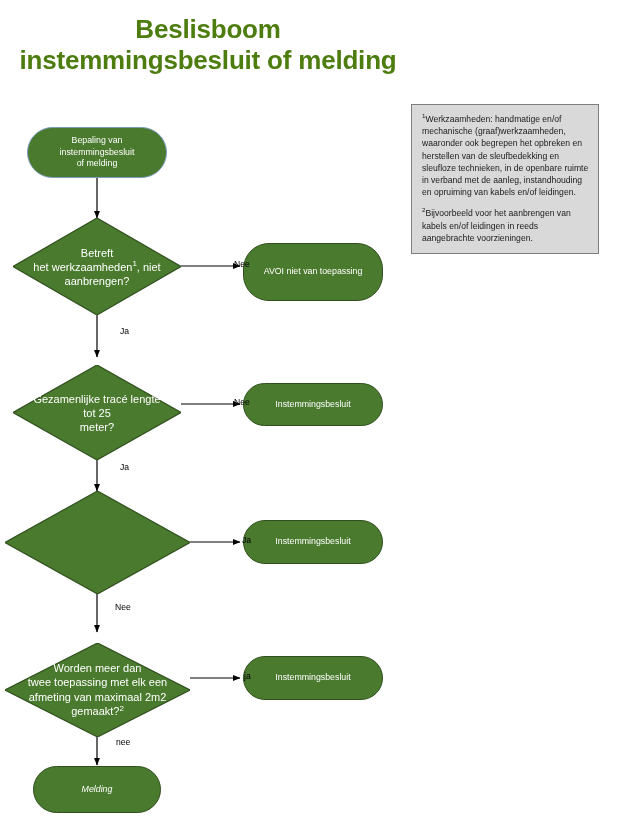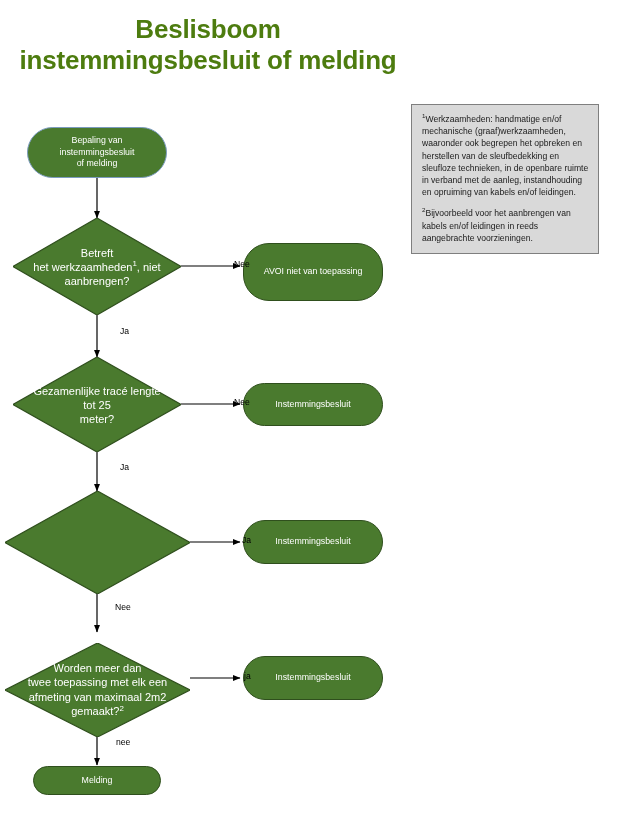--- a/index.html
+++ b/index.html
@@ -173,21 +173,21 @@
     <span>Betreft</span><br>
     <span>het werkzaamheden</span><span class="sup">1</span><span>, niet</span><br>
     <span>aanbrengen?</span>
   </div>
 </div>
 
 <div class="node terminator" style="left:243px; top:243px; width:140px; height:58px;">
   <span>AVOI niet van toepassing</span>
 </div>
 
-<div class="decision-wrap" style="left:13px; top:357px; width:168px; height:95px;">
+<div class="decision-wrap" style="left:13px; top:365px; width:168px; height:95px;">
   <svg class="decision-shape" viewBox="0 0 168 95" preserveAspectRatio="none">
     <polygon points="84,0 168,47.5 84,95 0,47.5" fill="#4a7a2e" stroke="#2f4f1d" stroke-width="1.2"></polygon>
   </svg>
   <div class="decision-label">
     <span>Gezamenlijke tracé lengte tot 25</span><br>
     <span>meter?</span>
   </div>
 </div>
 
 <div class="node terminator" style="left:243px; top:383px; width:140px; height:43px;">
@@ -213,21 +213,21 @@
     <span>twee toepassing met elk een</span><br>
     <span>afmeting van maximaal 2m2</span><br>
     <span>gemaakt?</span><span class="sup">2</span>
   </div>
 </div>
 
 <div class="node terminator" style="left:243px; top:656px; width:140px; height:44px;">
   <span>Instemmingsbesluit</span>
 </div>
 
-<div class="node terminator" style="left:33px; top:766px; width:128px; height:29px;">
+<div class="node terminator" style="left:33px; top:766px; width:128px; height:47px;font-style:italic;">
   <span>Melding</span>
 </div>
 
 <div class="edge-label" style="left:198px; top:259px;">Nee</div>
 <div class="edge-label" style="left:84px; top:326px;">Ja</div>
 <div class="edge-label" style="left:198px; top:397px;">Nee</div>
 <div class="edge-label" style="left:84px; top:462px;">Ja</div>
 <div class="edge-label" style="left:206px; top:535px;">Ja</div>
 <div class="edge-label" style="left:79px; top:602px;">Nee</div>
 <div class="edge-label" style="left:208px; top:671px;">ja</div>

